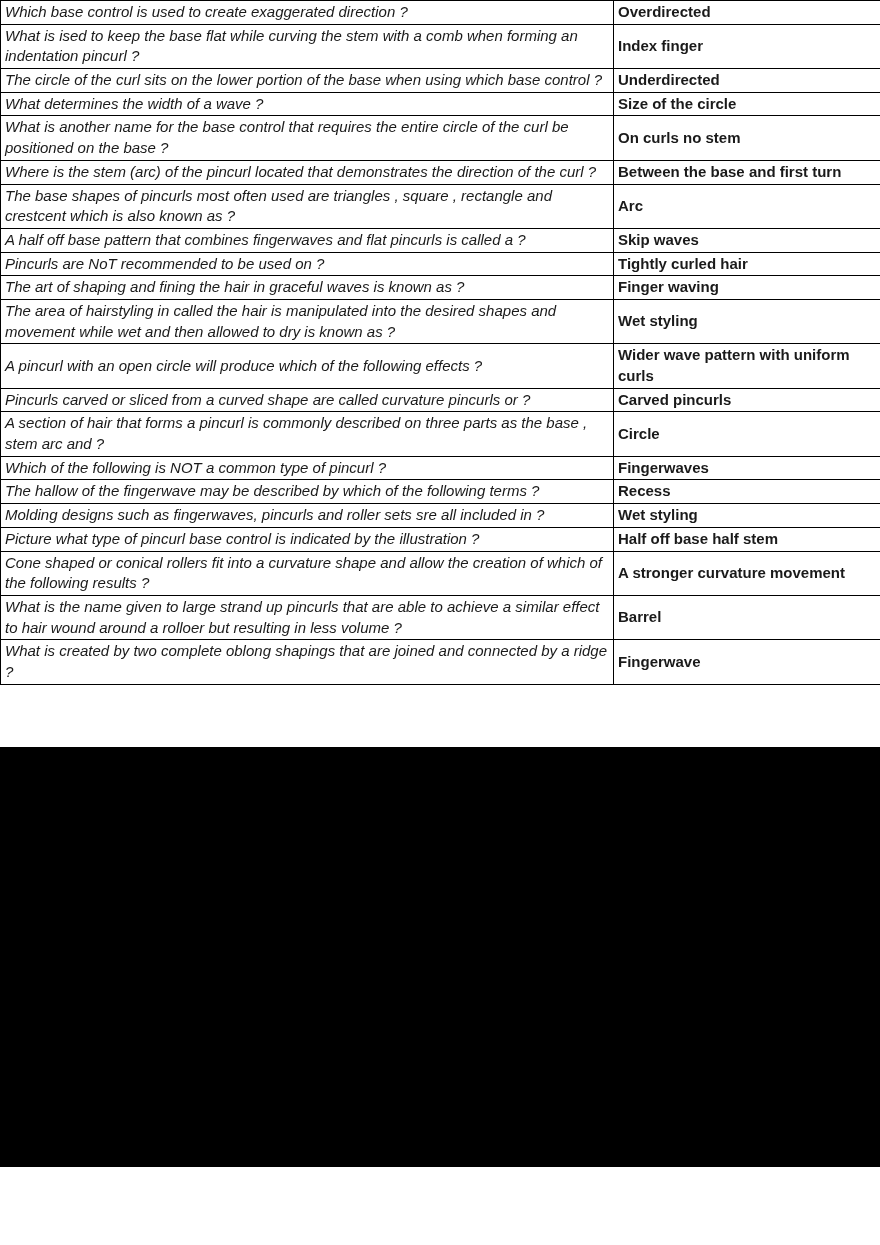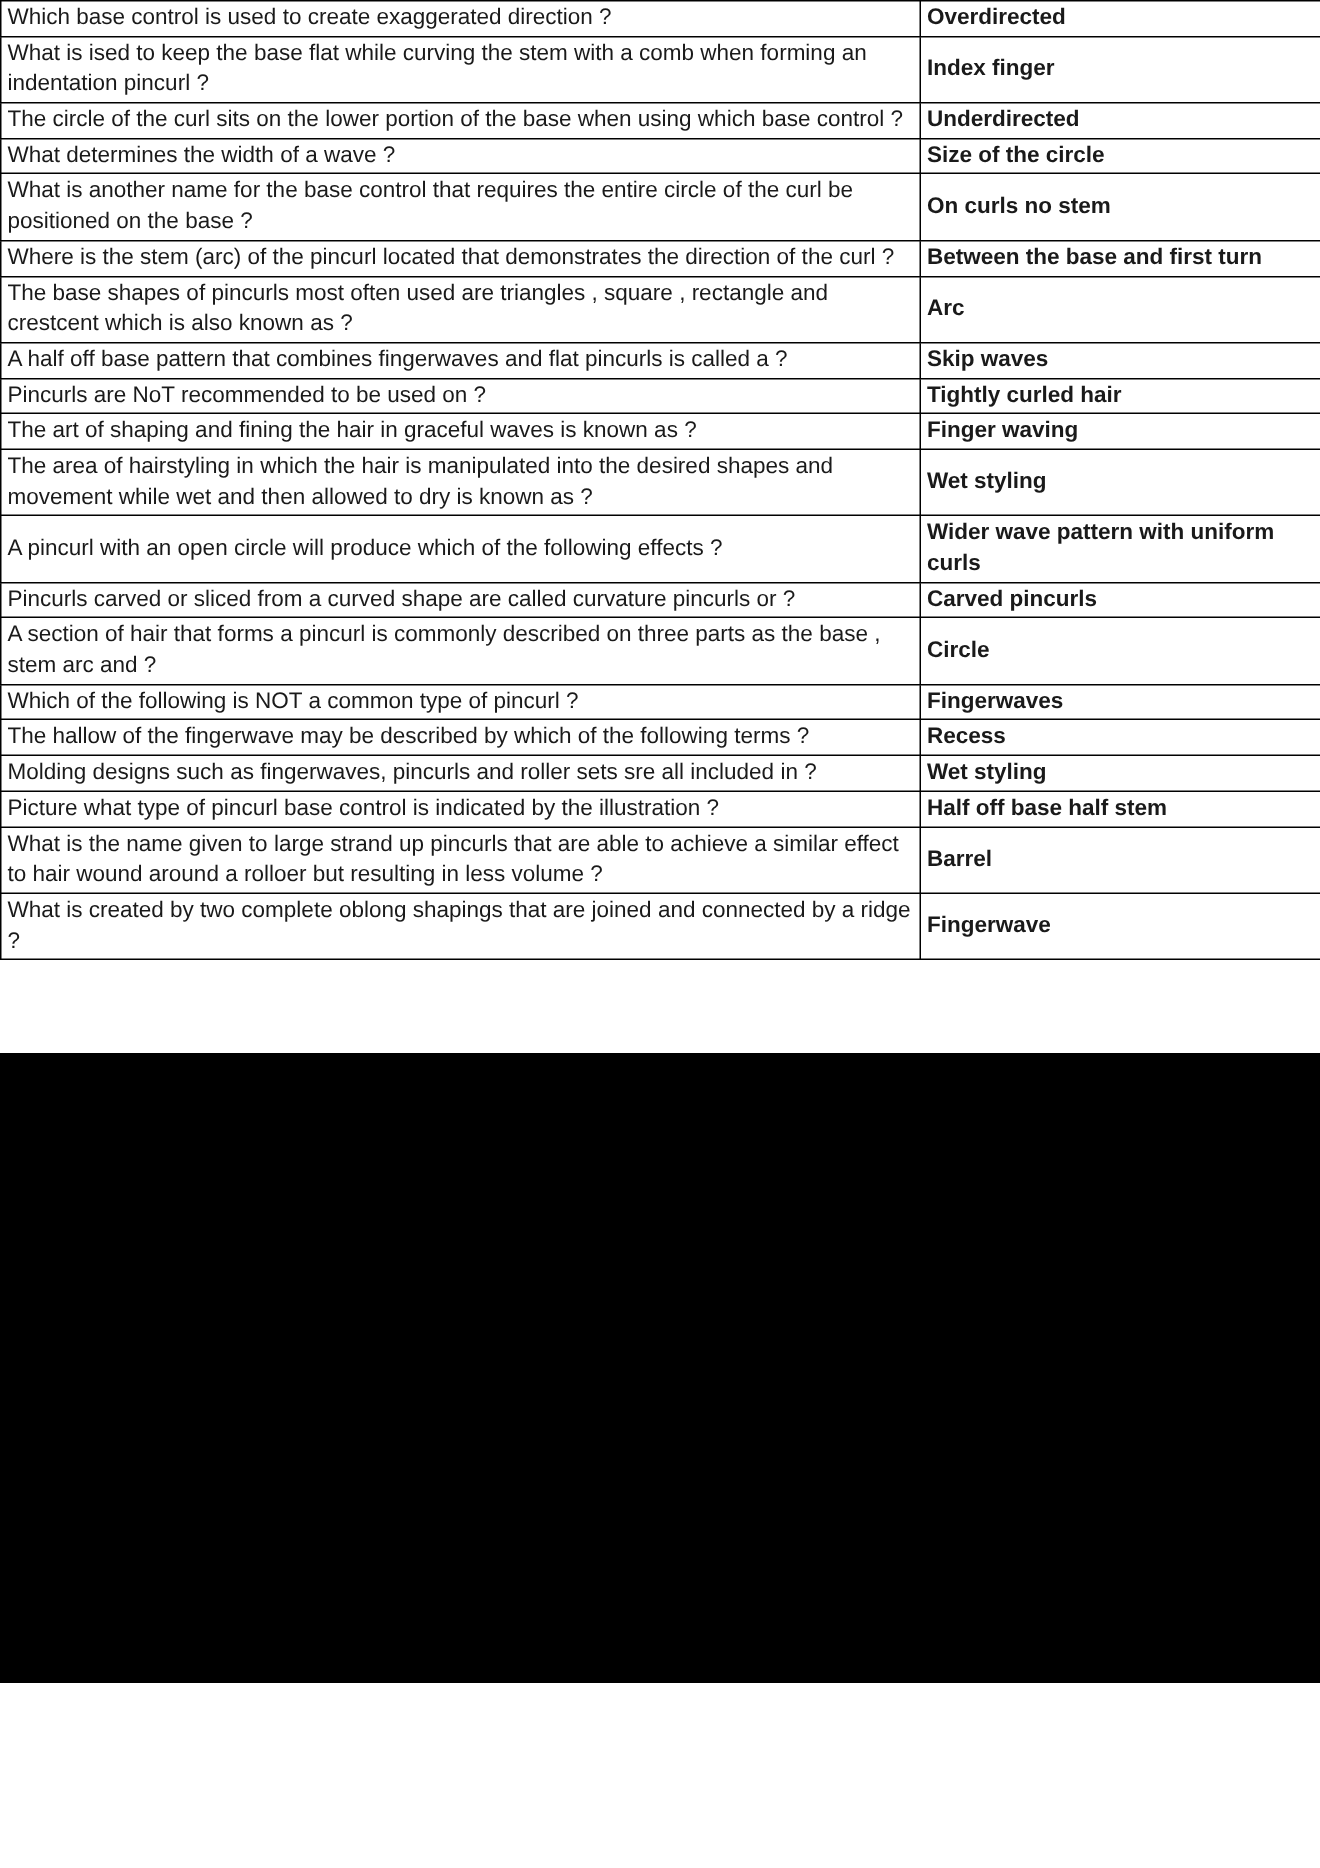--- a/index.html
+++ b/index.html
@@ -18,21 +18,21 @@
   }
   table.qa-table td {
     border: 1px solid #000000;
     font-size: 15px;
     line-height: 1.38;
     color: #1a1a1a;
     vertical-align: middle;
     padding: 1px 4px;
     word-wrap: break-word;
   }
-  td.q-cell { width: 613px; }
+  td.q-cell { width: 613px; font-style: italic; }
   td.a-cell { width: 267px; font-weight: bold; }
   .black-area {
     width: 880px;
     height: 420px;
     margin-top: 62px;
     background: #000000;
   }
 </style>
 </head>
 <body>
@@ -84,21 +84,21 @@
     <td class="a-cell">Tightly curled hair</td>
   </tr>
 
 
   <tr>
     <td class="q-cell">The art of shaping and fining the hair in graceful waves is known as ?</td>
     <td class="a-cell">Finger waving</td>
   </tr>
 
   <tr>
-    <td class="q-cell">The area of hairstyling in which the hair is manipulated into the desired shapes and movement while wet and then allowed to dry is known as ?</td>
+    <td class="q-cell">The area of hairstyling in called the hair is manipulated into the desired shapes and movement while wet and then allowed to dry is known as ?</td>
     <td class="a-cell">Wet styling</td>
   </tr>
 
   <tr>
     <td class="q-cell">A pincurl with an open circle will produce which of the following effects ?</td>
     <td class="a-cell">Wider wave pattern with uniform curls</td>
   </tr>
 
   <tr>
     <td class="q-cell">Pincurls carved or sliced from a curved shape are called curvature pincurls or ?</td>
@@ -123,20 +123,24 @@
   <tr>
     <td class="q-cell">Molding designs such as fingerwaves, pincurls and roller sets sre all included in ?</td>
     <td class="a-cell">Wet styling</td>
   </tr>
 
   <tr>
     <td class="q-cell">Picture what type of pincurl base control is indicated by the illustration ?</td>
     <td class="a-cell">Half off base half stem</td>
   </tr>
 
+  <tr>
+    <td class="q-cell">Cone shaped or conical rollers fit into a curvature shape and allow the creation of which of the following results ?</td>
+    <td class="a-cell">A stronger curvature movement</td>
+  </tr>
 
   <tr>
     <td class="q-cell">What is the name given to large strand up pincurls that are able to achieve a similar effect to hair wound around a rolloer but resulting in less volume ?</td>
     <td class="a-cell">Barrel</td>
   </tr>
 
   <tr>
     <td class="q-cell">What is created by two complete oblong shapings that are joined and connected by a ridge ?</td>
     <td class="a-cell">Fingerwave</td>
   </tr>

